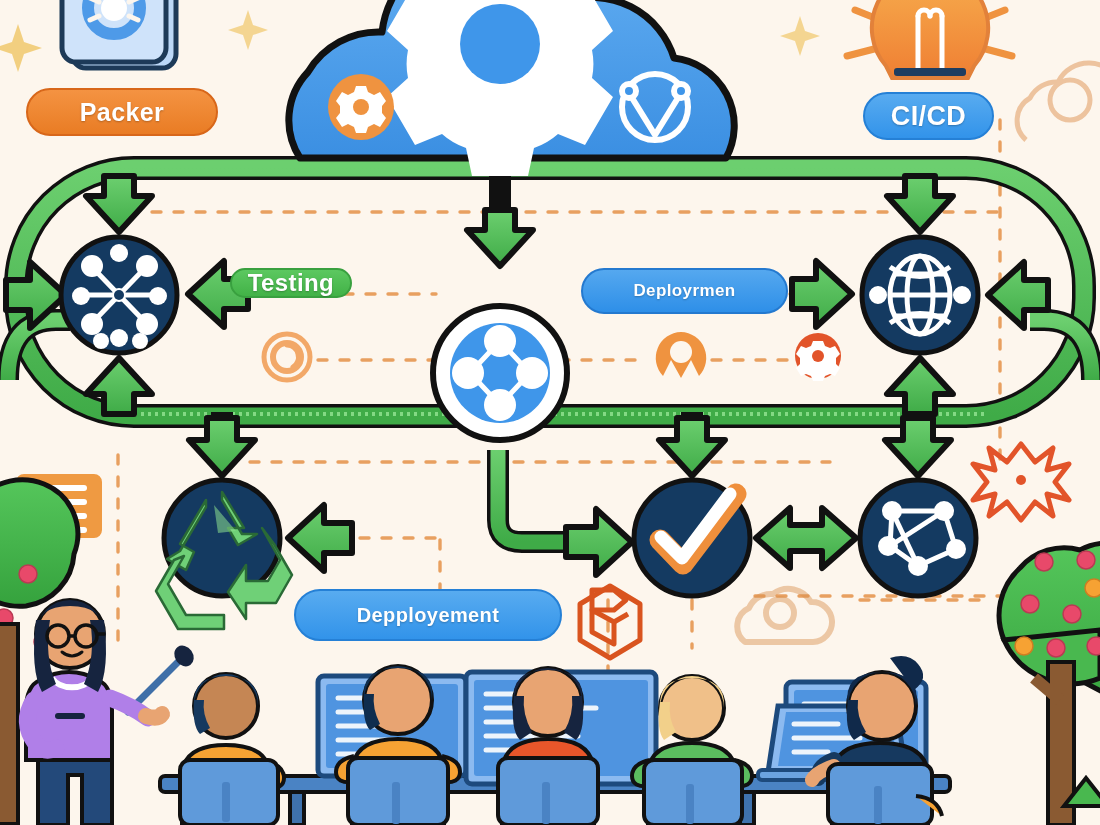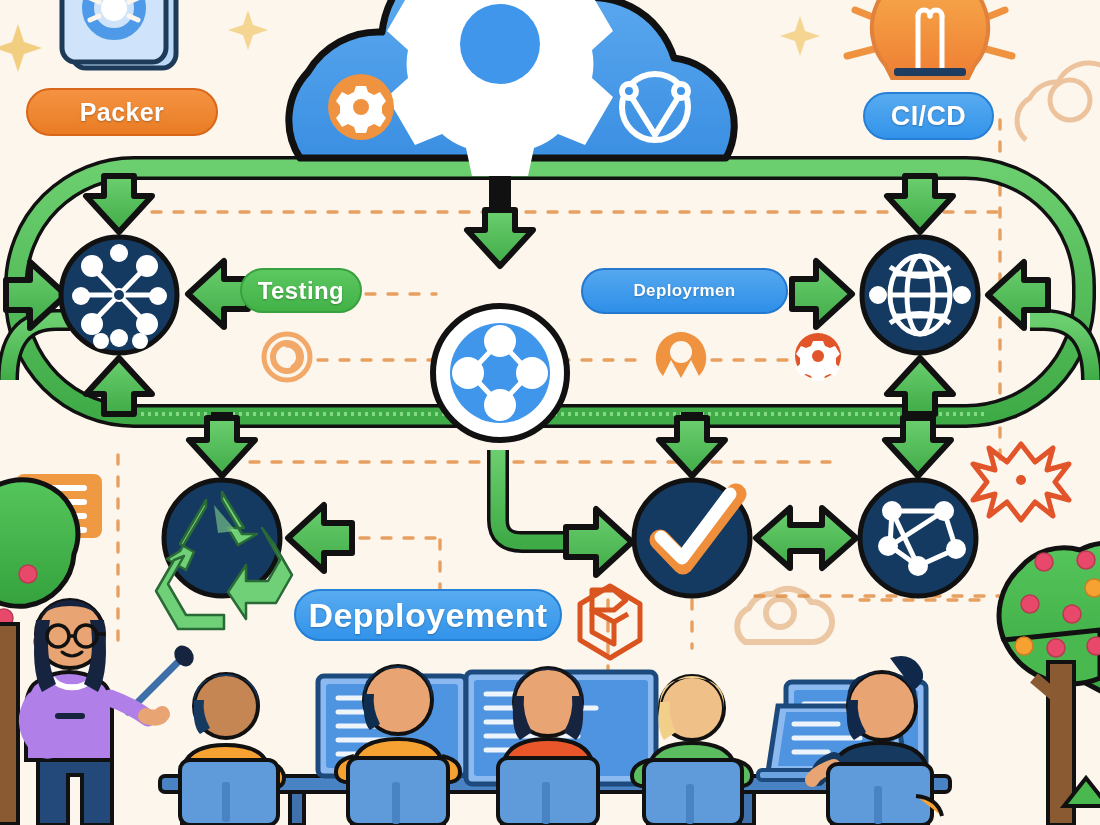--- a/index.html
+++ b/index.html
@@ -26,24 +26,24 @@
     border-radius: 999px;
     text-shadow: 0 1px 2px rgba(0,0,0,.25);
     user-select: none;
   }
   .lbl.orange { background: linear-gradient(#f49342,#e97c24); border:2px solid #d8671a; }
   .lbl.green  { background: linear-gradient(#5cc860,#42b247); border:2px solid #39a03f; }
   .lbl.blue   { background: linear-gradient(#55a8ef,#2e8fe8); border:2px solid #2479cf; }
   .lbl.blue2  { background: linear-gradient(#58abf0,#3293ea); border:2px solid #2580d6; }
 
   #lbl-packer       { left: 26px;  top: 88px;  width: 192px; height: 48px; font-size: 25px; }
-  #lbl-testing      { left: 240px; top: 268px; width: 122px; height: 45px; font-size: 24px; text-align: center; }
+  #lbl-testing      { left: 230px; top: 268px; width: 122px; height: 30px; font-size: 24px; text-align: center; }
   #lbl-deployrmen   { left: 581px; top: 268px; width: 207px; height: 46px; font-size: 17px; }
   #lbl-cicd         { left: 863px; top: 92px;  width: 131px; height: 48px; font-size: 27px; }
-  #lbl-depployement { left: 294px; top: 589px; width: 268px; height: 52px; font-size: 34px; }
+  #lbl-depployement { left: 294px; top: 589px; width: 268px; height: 52px; font-size: 20px; }
 </style>
 </head>
 <body>
 
 <div id="stage">
 
   <svg id="artboard" viewBox="0 0 1100 825" xmlns="http://www.w3.org/2000/svg">
     <defs>
       <linearGradient id="gCloud" x1="0" y1="0" x2="0" y2="1">
         <stop offset="0" stop-color="#62aef2"></stop>

